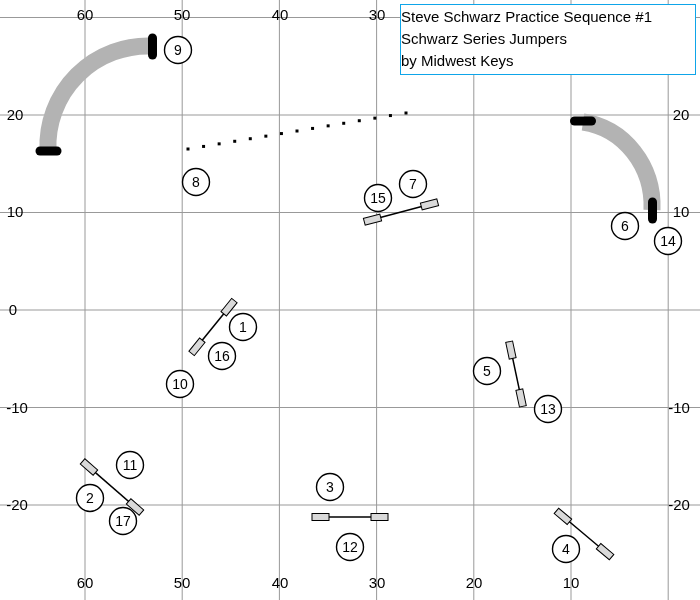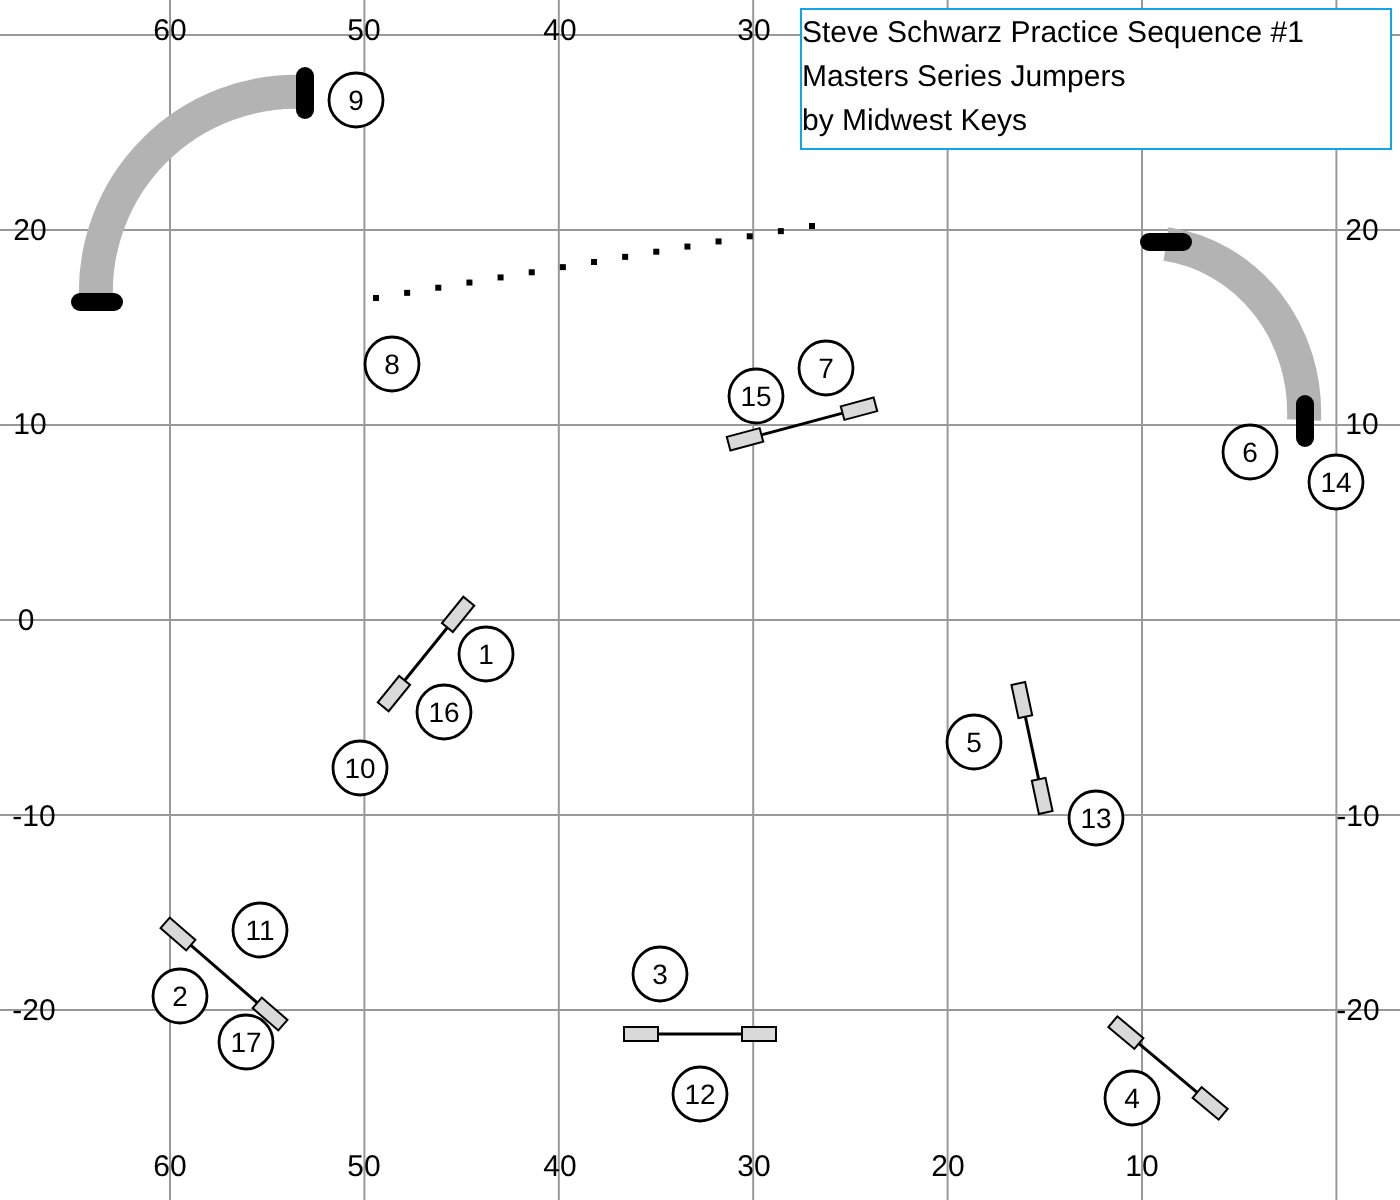--- a/index.html
+++ b/index.html
@@ -183,16 +183,16 @@
         <circle cx="222" cy="356" r="13.5" fill="#ffffff" stroke="#000000" stroke-width="1.4"></circle>
         <text x="222" y="361" text-anchor="middle" font-size="14">16</text>
       </g>
       <g>
         <circle cx="123" cy="521" r="13.5" fill="#ffffff" stroke="#000000" stroke-width="1.4"></circle>
         <text x="123" y="526" text-anchor="middle" font-size="14">17</text>
       </g>
     </svg>
   <div class="title-box">
     <div>Steve Schwarz Practice Sequence #1</div>
-    <div>Masters Series Jumpers</div>
+    <div>Schwarz Series Jumpers</div>
     <div>by Midwest Keys</div>
   </div>
 </div>
 
 </body></html>

